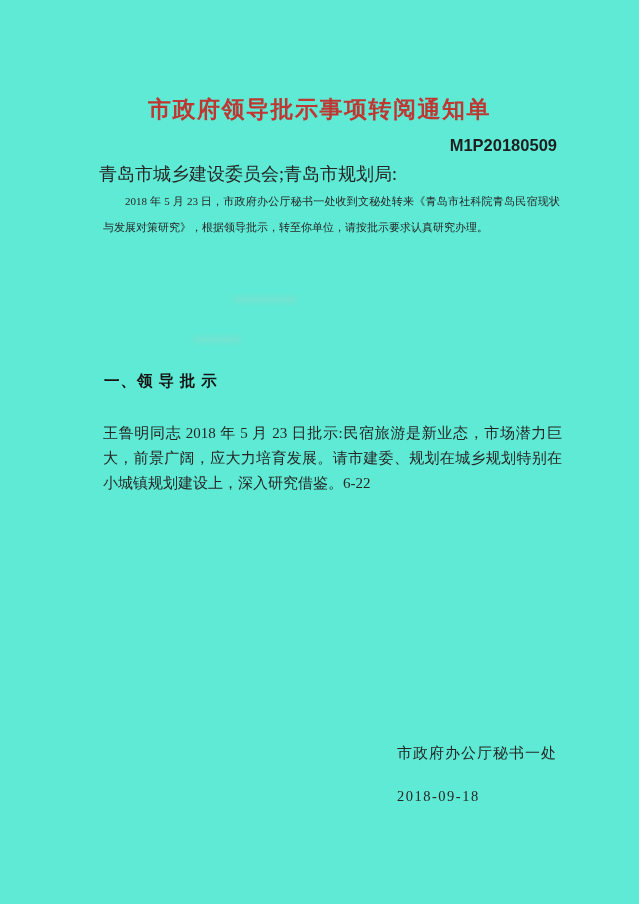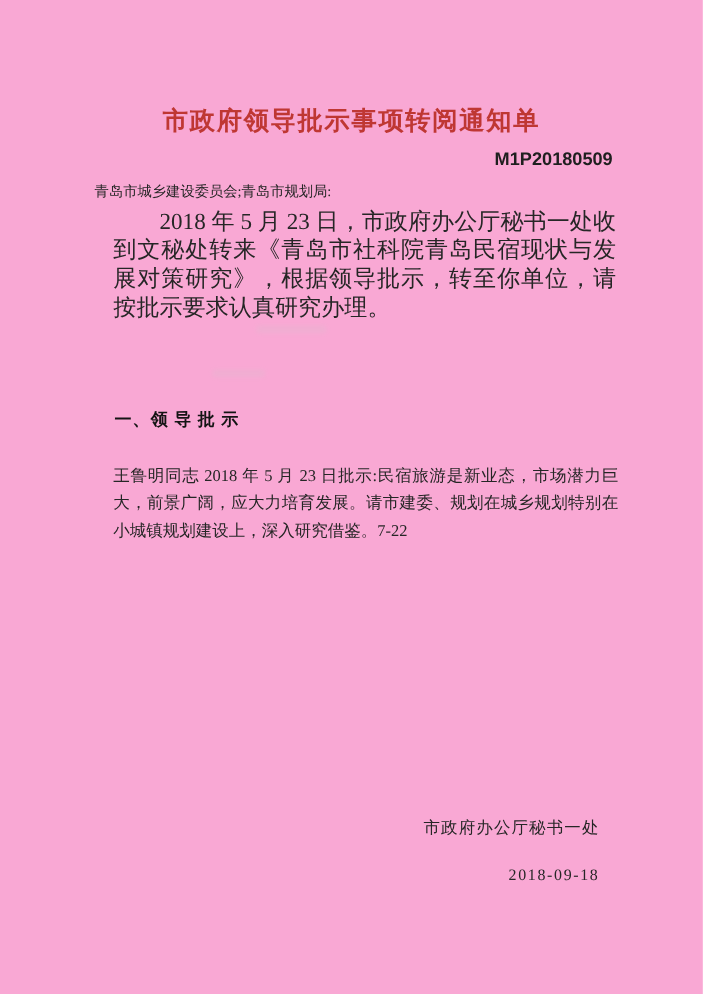--- a/index.html
+++ b/index.html
@@ -5,21 +5,21 @@
   html, body {
     margin: 0;
     padding: 0;
     background: #ffffff;
   }
   .page {
     position: relative;
     width: 639px;
     height: 904px;
     margin: 0 auto;
-    background: #f9a8d4;
+    background: #5eead4;
     overflow: hidden;
     font-family: "Liberation Serif", "DejaVu Serif", serif;
     color: #262626;
   }
   .doc-title {
     position: absolute;
     top: 94px;
     left: 0;
     width: 100%;
     text-align: center;
@@ -34,31 +34,31 @@
     right: 82px;
     font-family: "Liberation Sans", "DejaVu Sans", sans-serif;
     font-size: 16.5px;
     font-weight: 600;
     color: #1f1f1f;
     padding-left: 28px;
   }
   .addressee {
     position: absolute;
     top: 163px;
-    left: 86px;
+    left: 99px;
     width: 456px;
-    font-size: 13px;
+    font-size: 18px;
     line-height: 22px;
   }
   .para-1 {
     position: absolute;
     top: 188px;
     left: 103px;
     width: 457px;
-    font-size: 21px;
+    font-size: 11px;
     line-height: 26px;
     text-align: justify;
     text-indent: 2em;
   }
   .scan-artifact {
     position: absolute;
     background: #c9c9c9;
     opacity: 0.18;
     filter: blur(2px);
     border-radius: 3px;
@@ -80,22 +80,22 @@
     top: 421px;
     left: 103px;
     width: 459px;
     font-size: 15px;
     line-height: 25px;
     text-align: justify;
   }
   .signature-block {
     position: absolute;
     top: 743px;
-    right: 94px;
-    text-align: right;
+    right: 82px;
+    text-align: left;
   }
   .signature-office {
     font-size: 15px;
     line-height: 21px;
     letter-spacing: 1px;
   }
   .signature-date {
     font-size: 14.5px;
     line-height: 20px;
     letter-spacing: 1.5px;
@@ -113,20 +113,20 @@
 
   <div class="addressee">青岛市城乡建设委员会;青岛市规划局:</div>
 
   <div class="para-1">2018 年 5 月 23 日，市政府办公厅秘书一处收到文秘处转来《青岛市社科院青岛民宿现状与发展对策研究》，根据领导批示，转至你单位，请按批示要求认真研究办理。</div>
 
   <div class="scan-artifact artifact-1"></div>
   <div class="scan-artifact artifact-2"></div>
 
   <div class="section-heading">一、领 导 批 示</div>
 
-  <div class="para-2">王鲁明同志 2018 年 5 月 23 日批示:民宿旅游是新业态，市场潜力巨大，前景广阔，应大力培育发展。请市建委、规划在城乡规划特别在小城镇规划建设上，深入研究借鉴。7-22</div>
+  <div class="para-2">王鲁明同志 2018 年 5 月 23 日批示:民宿旅游是新业态，市场潜力巨大，前景广阔，应大力培育发展。请市建委、规划在城乡规划特别在小城镇规划建设上，深入研究借鉴。6-22</div>
 
   <div class="signature-block">
     <div class="signature-office">市政府办公厅秘书一处</div>
     <div class="signature-date">2018-09-18</div>
   </div>
 
 </div>
 
 </body></html>

